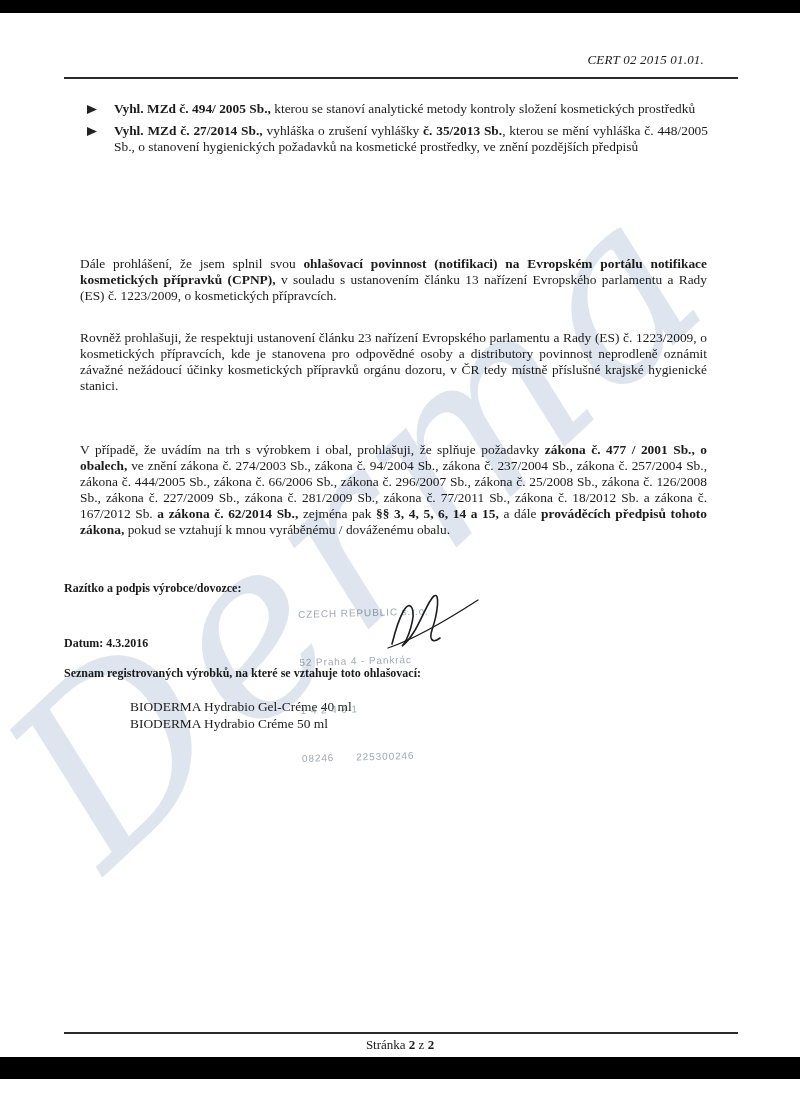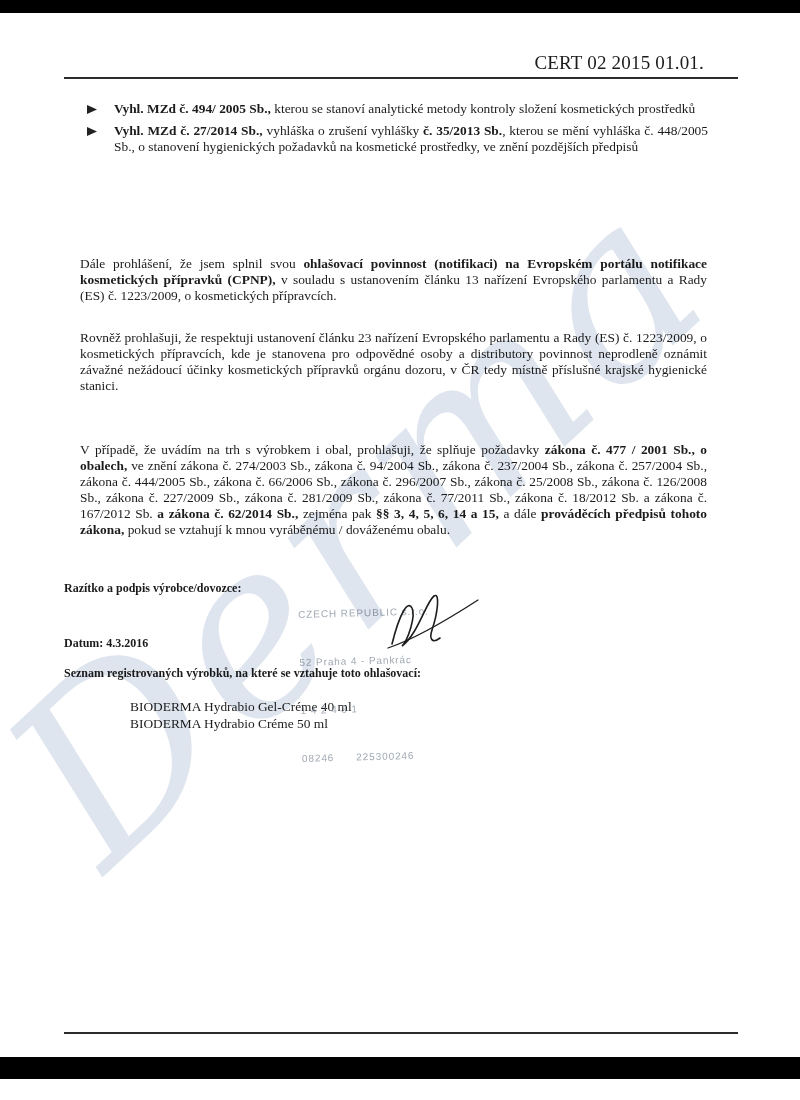--- a/index.html
+++ b/index.html
@@ -4,22 +4,22 @@
 <style>
   html,body{margin:0;padding:0;background:#ffffff;}
   body{width:800px;height:1100px;overflow:hidden;position:relative;
        font-family:"Liberation Serif",serif;color:#1b1b1b;}
   .page{position:absolute;inset:0;background:#ffffff;}
 
   .bar{position:absolute;left:0;right:0;background:#000;}
   .bar-top{top:0;height:13px;}
   .bar-bottom{top:1057px;height:22px;}
 
-  .header-text{position:absolute;top:52px;right:96px;
-               font-size:19px;letter-spacing:.2px;}
+  .header-text{position:absolute;top:52px;right:96px;font-style:italic;
+               font-size:13px;letter-spacing:.2px;}
   .header-rule{position:absolute;top:77px;left:64px;width:674px;height:2px;background:#2b2b2b;}
 
   .bullets{position:absolute;top:101px;left:86px;width:622px;font-size:13.4px;line-height:16px;}
   .bullet{display:flex;margin-bottom:4px;justify-content:space-between;}
   .arrow{flex:0 0 28px;padding-top:2px;}
   .btext{flex:1;text-align:justify;}
 
   .para{position:absolute;left:80px;width:627px;margin:0;text-align:justify;
         font-size:13.4px;line-height:16px;}
   .p1{top:256px;}
@@ -110,20 +110,23 @@
   <div class="heading h-date">Datum: 4.3.2016</div>
 
   <div class="heading h-list">Seznam registrovaných výrobků, na které se vztahuje toto ohlašovací:</div>
 
   <div class="products">
     <div>BIODERMA Hydrabio Gel-Créme 40 ml</div>
     <div>BIODERMA Hydrabio Créme 50 ml</div>
   </div>
 
   <div class="footer-rule"></div>
+  <div class="footer-text">
+    <span>Stránka </span><b>2</b><span> z </span><b>2</b>
+  </div>
 
   <div class="bar bar-bottom"></div>
 
   <svg class="watermark" width="800" height="1100" viewBox="0 0 800 1100">
     <text transform="translate(105,875) rotate(-43)" x="0" y="0" font-family="DejaVu Serif, serif" font-style="italic" font-size="235" letter-spacing="8" fill="#a9bad2">Derma</text>
   </svg>
 
 </div>
 
 </body></html>

